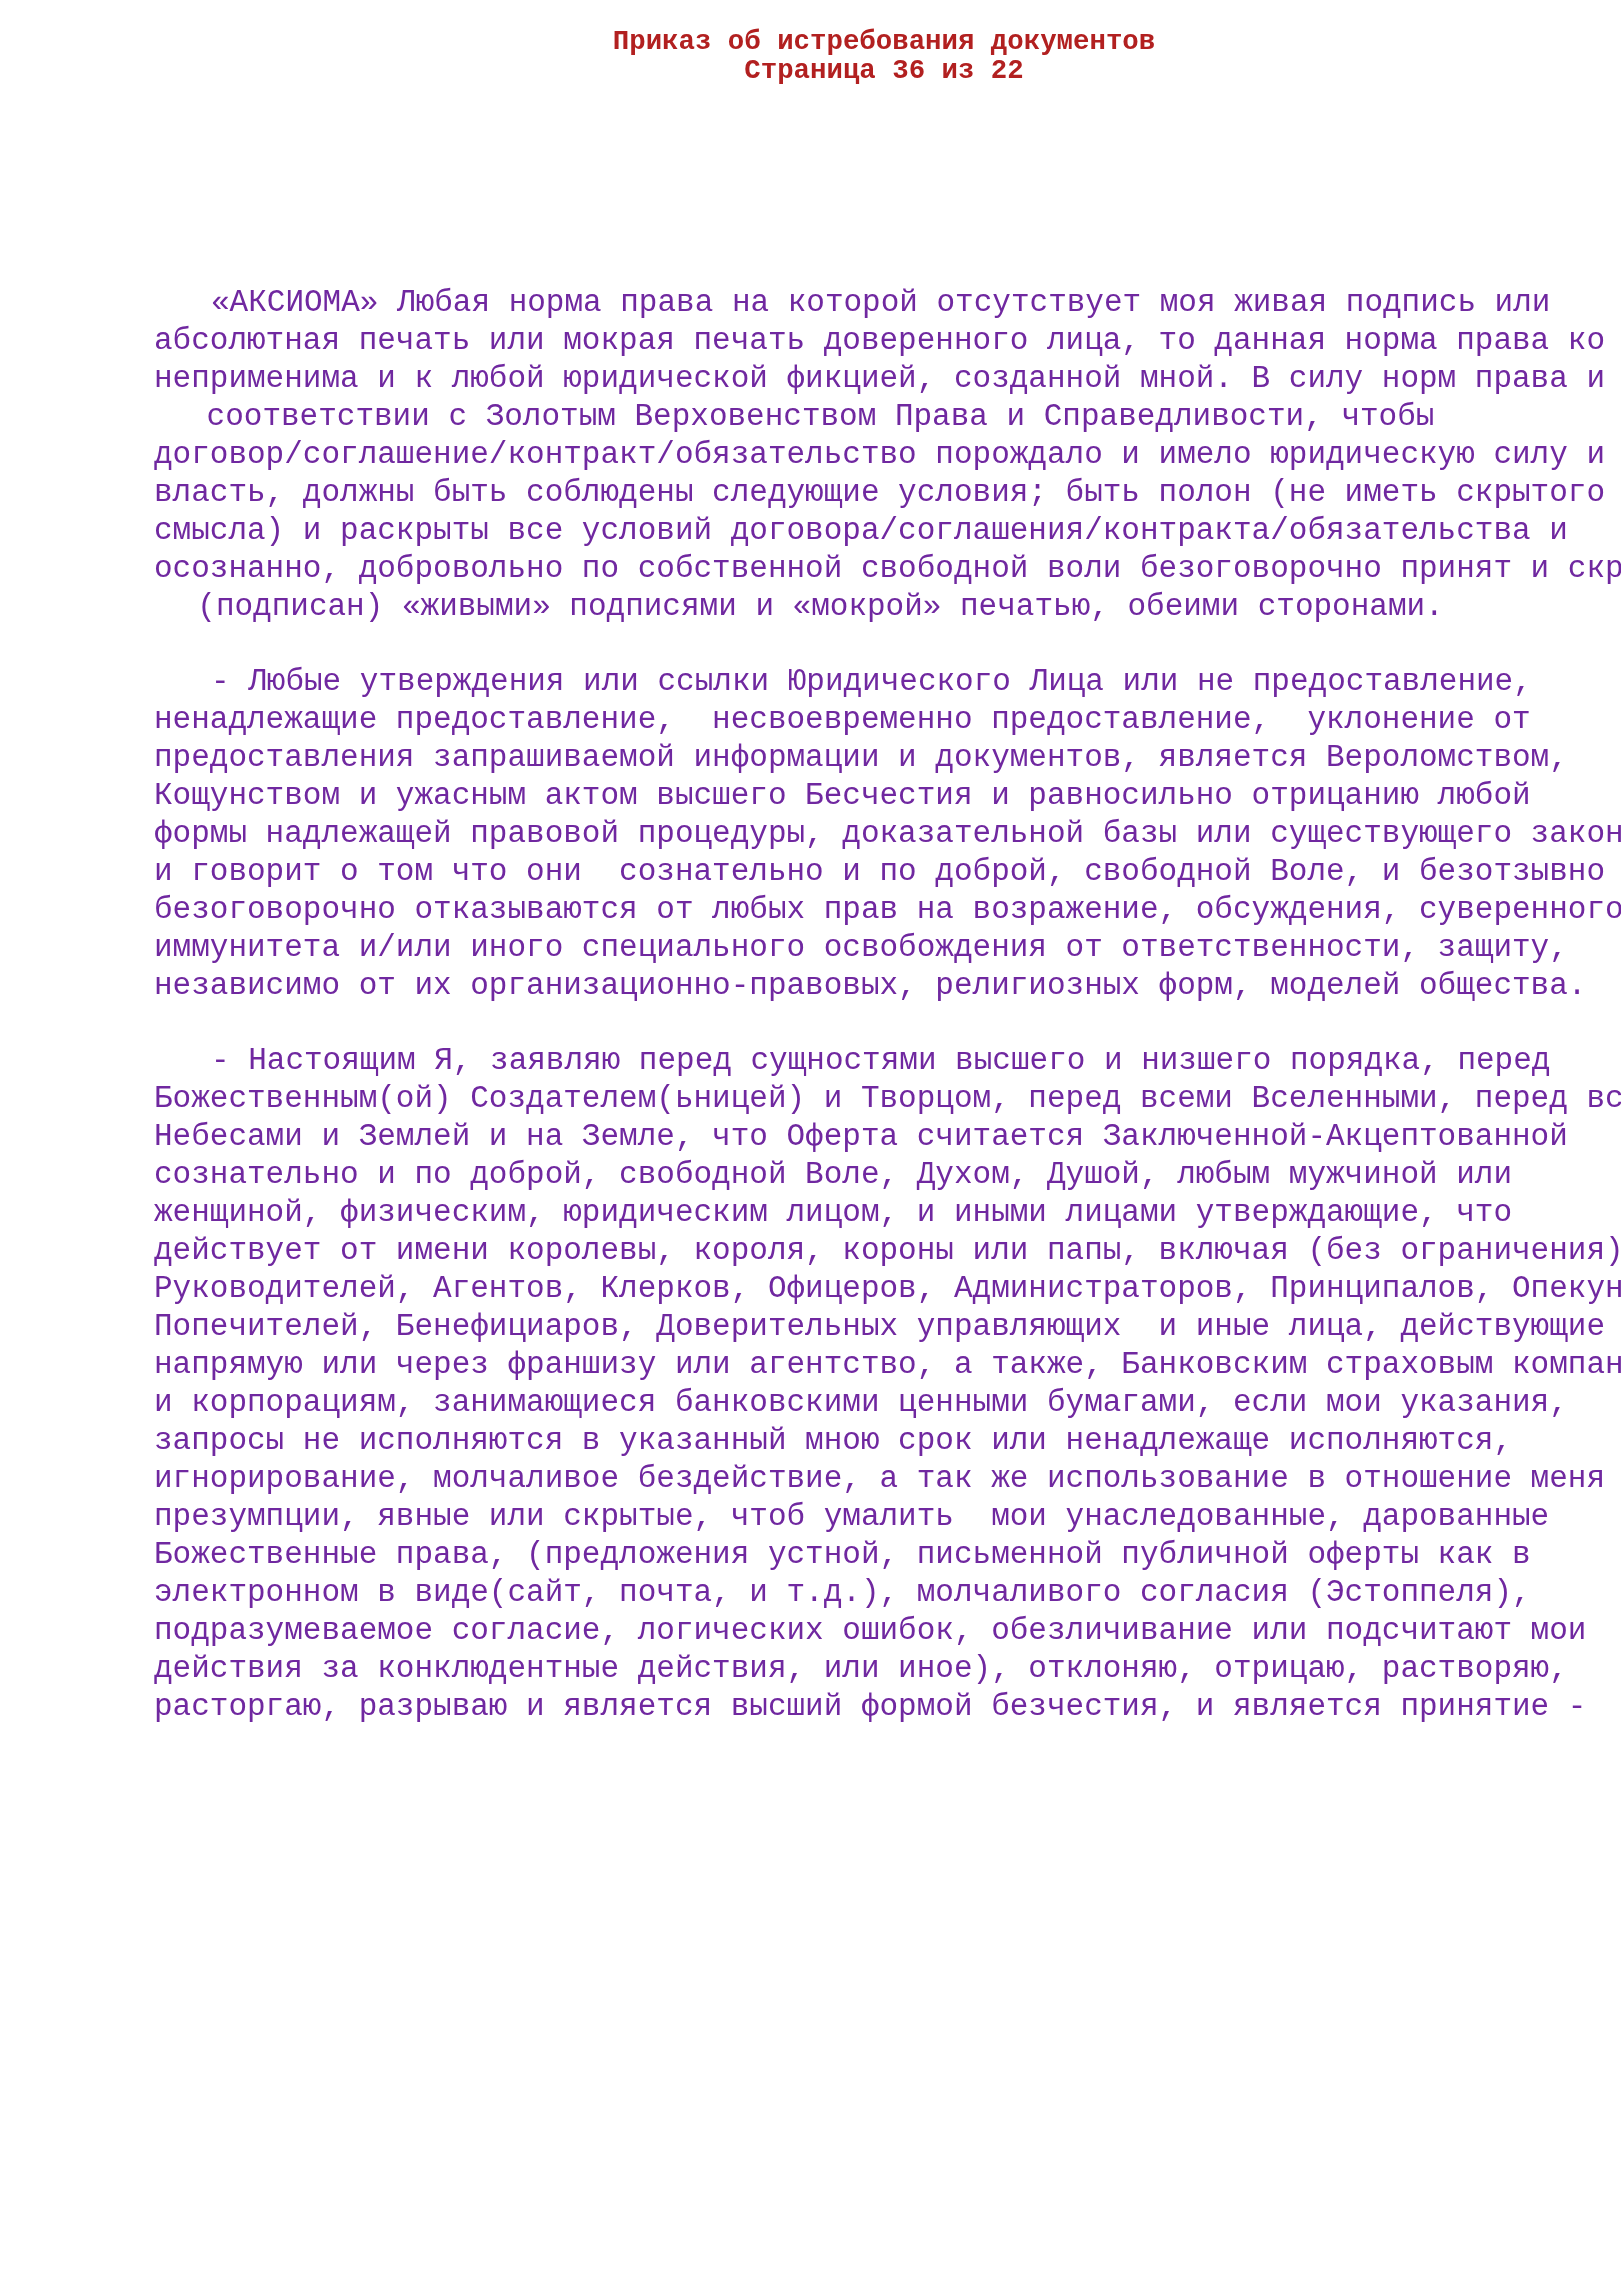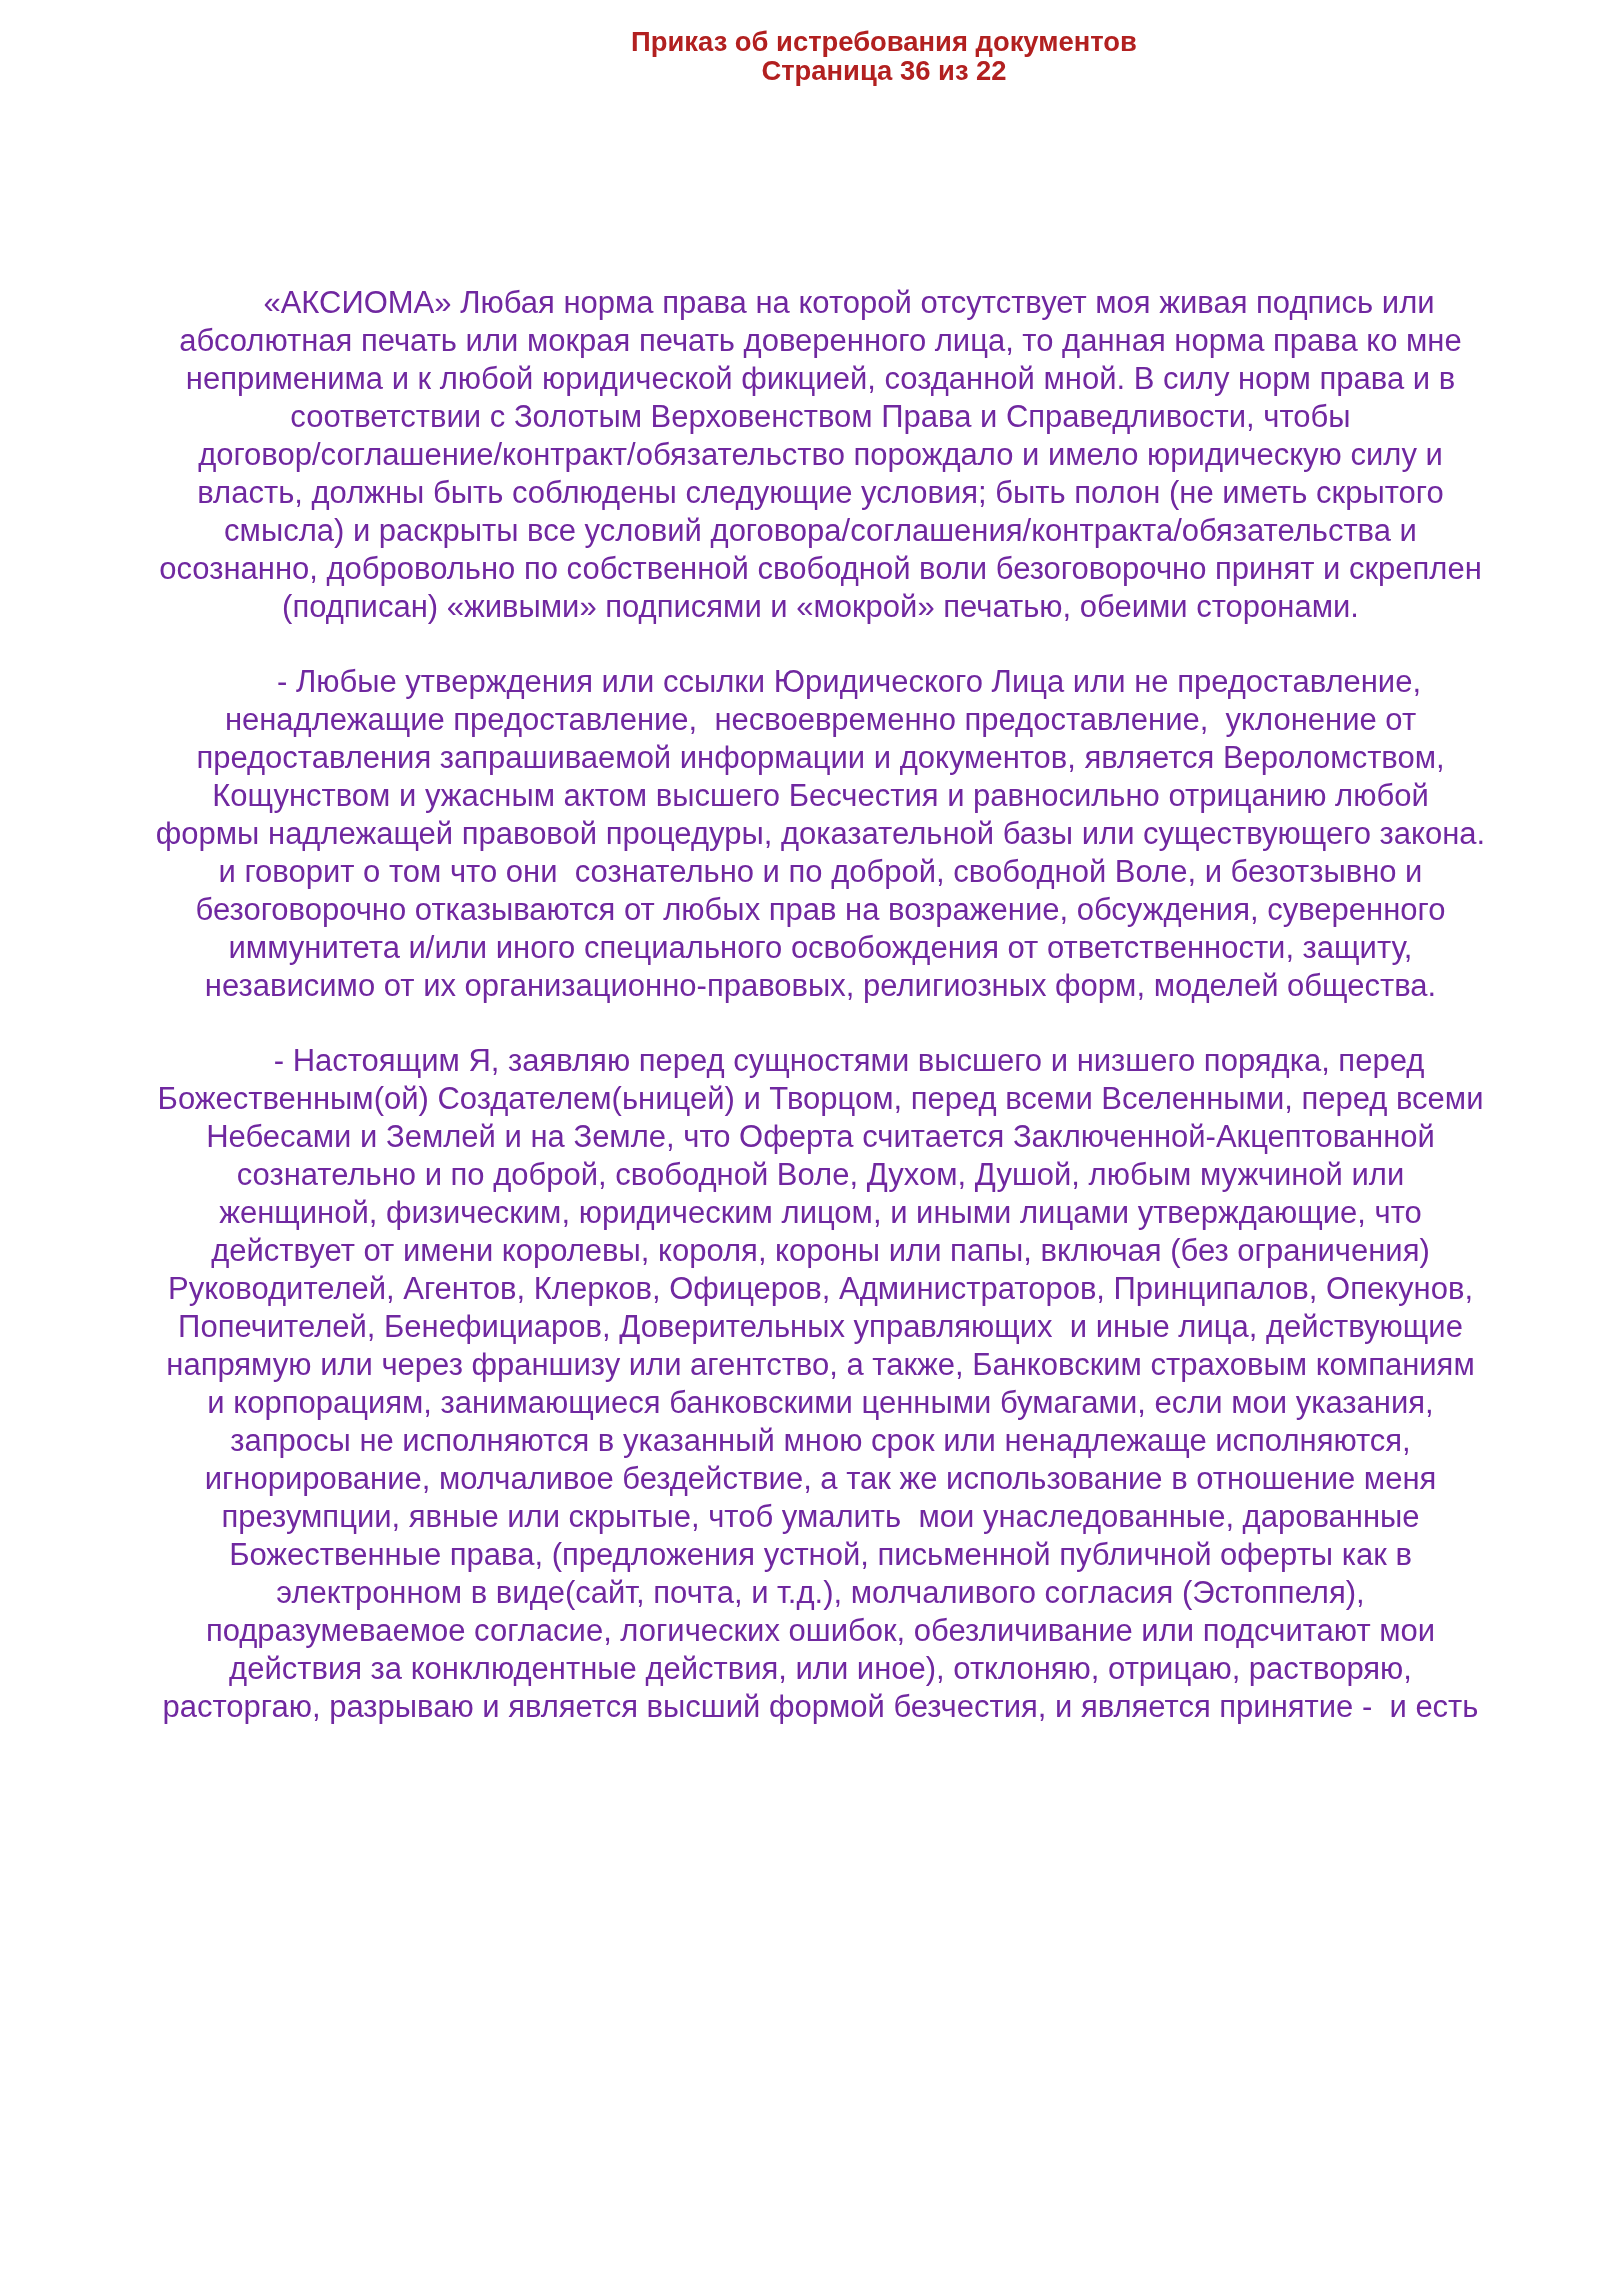--- a/index.html
+++ b/index.html
@@ -7,21 +7,21 @@
     padding: 0;
     background: #ffffff;
   }
   .page {
     position: relative;
     width: 1621px;
     height: 1727px;
     margin: 0 auto;
     background: #ffffff;
     overflow: hidden;
-    font-family: Liberation Sans, sans-serif;
+    font-family: Liberation Mono, monospace;
   }
   .doc-header {
     box-sizing: border-box;
     width: 100%;
     padding-top: 27.4px;
     padding-left: 147px; 
     text-align: center;
     font-weight: bold;
     font-size: 27.4px;
     line-height: 29px;

